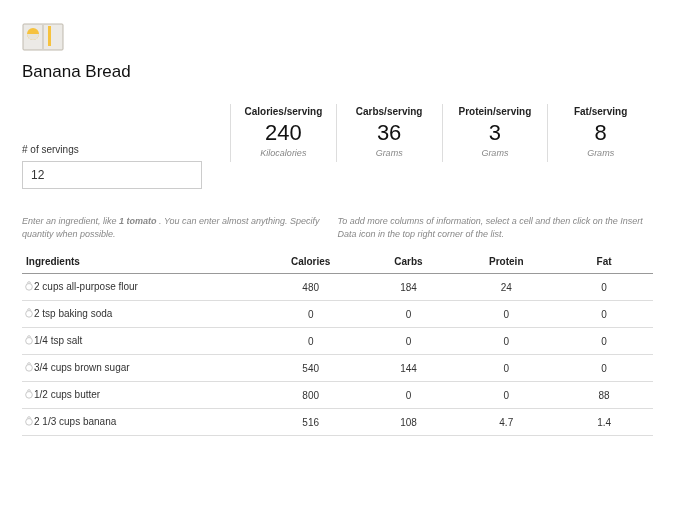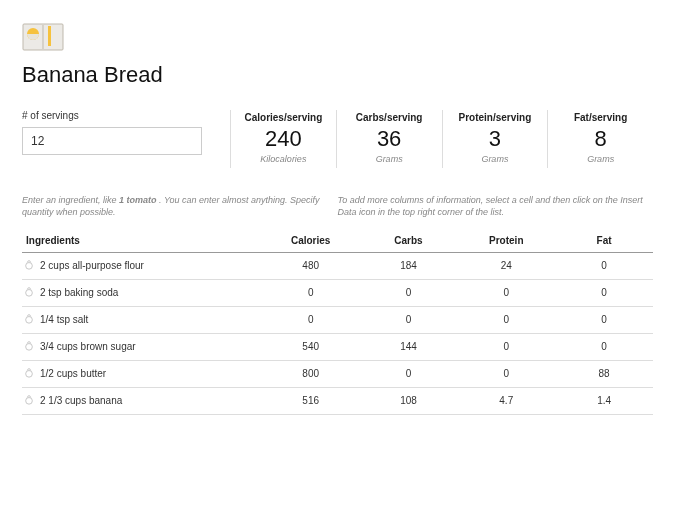--- a/index.html
+++ b/index.html
@@ -9,33 +9,34 @@
     color: #222;
     width: 675px;
     padding: 18px 22px;
     font-size: 11px;
   }
   .recipe-icon {
     width: 42px; height: 34px;
     margin-bottom: 8px;
   }
   .title {
-    font-size: 22px;
+    font-size: 17px;
     font-weight: 400;
     margin-bottom: 22px;
     color: #111;
   }
   .summary-row {
     display: flex;
     align-items: flex-start;
     margin-bottom: 26px;
   }
   .servings-block {
     flex: 0 0 180px;
     margin-right: 28px;
+    margin-top: 40px;
   }
   .servings-label {
     font-size: 10px;
     color: #333;
     margin-bottom: 6px;
   }
   .servings-input {
     width: 100%;
     border: 1px solid #ccc;
     padding: 6px 8px;
@@ -100,22 +101,20 @@
     border-bottom: 1px solid #ddd;
     text-align: center;
     color: #333;
   }
   table.ingredients td:first-child {
     text-align: left;
     padding-left: 2px;
   }
   .ing-cell {
     display: flex;
-    align-items: center;
-    gap: 6px;
   }
   .food-icon {
     width: 10px; height: 10px;
     flex-shrink: 0;
     opacity: 0.55;
   }
   .col-name { width: 38%; }
   .col-num { width: 15.5%; }
 </style>
 </head>

